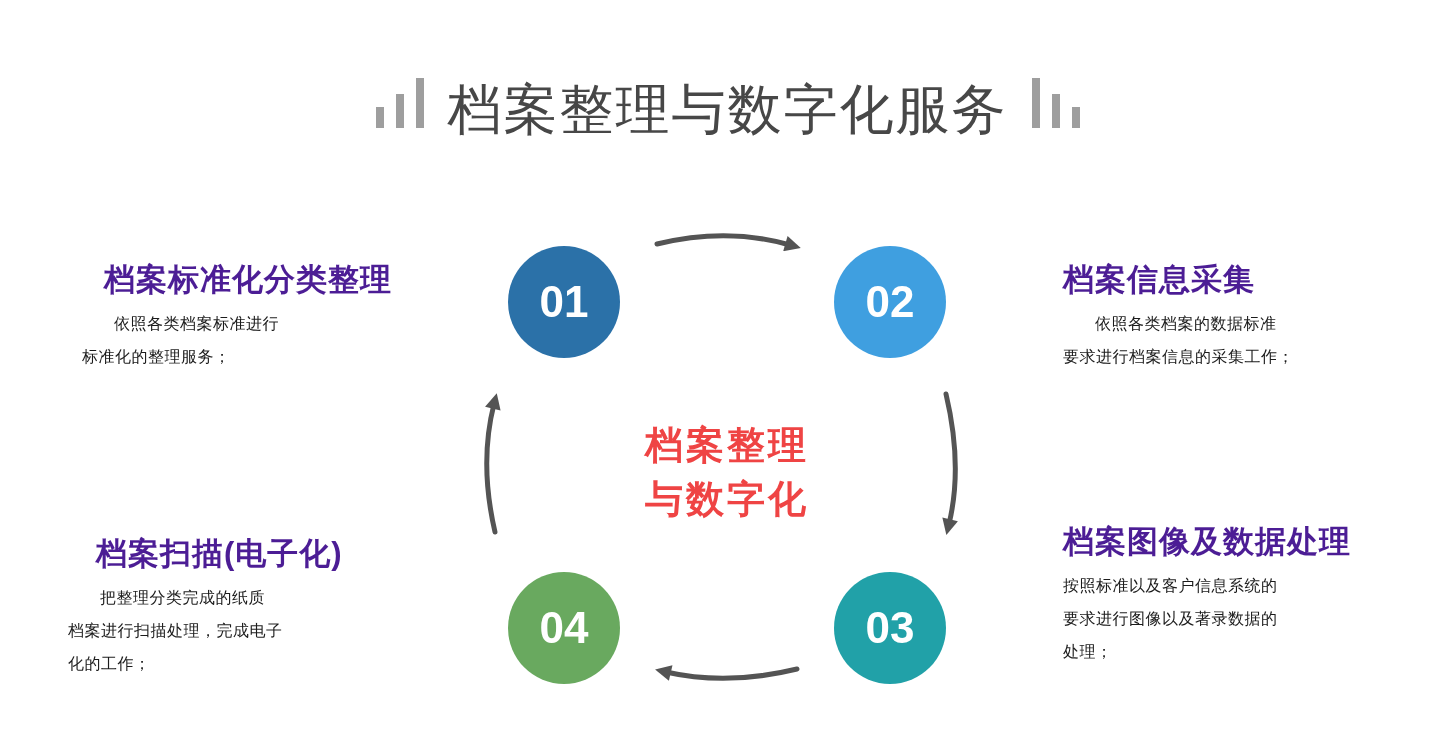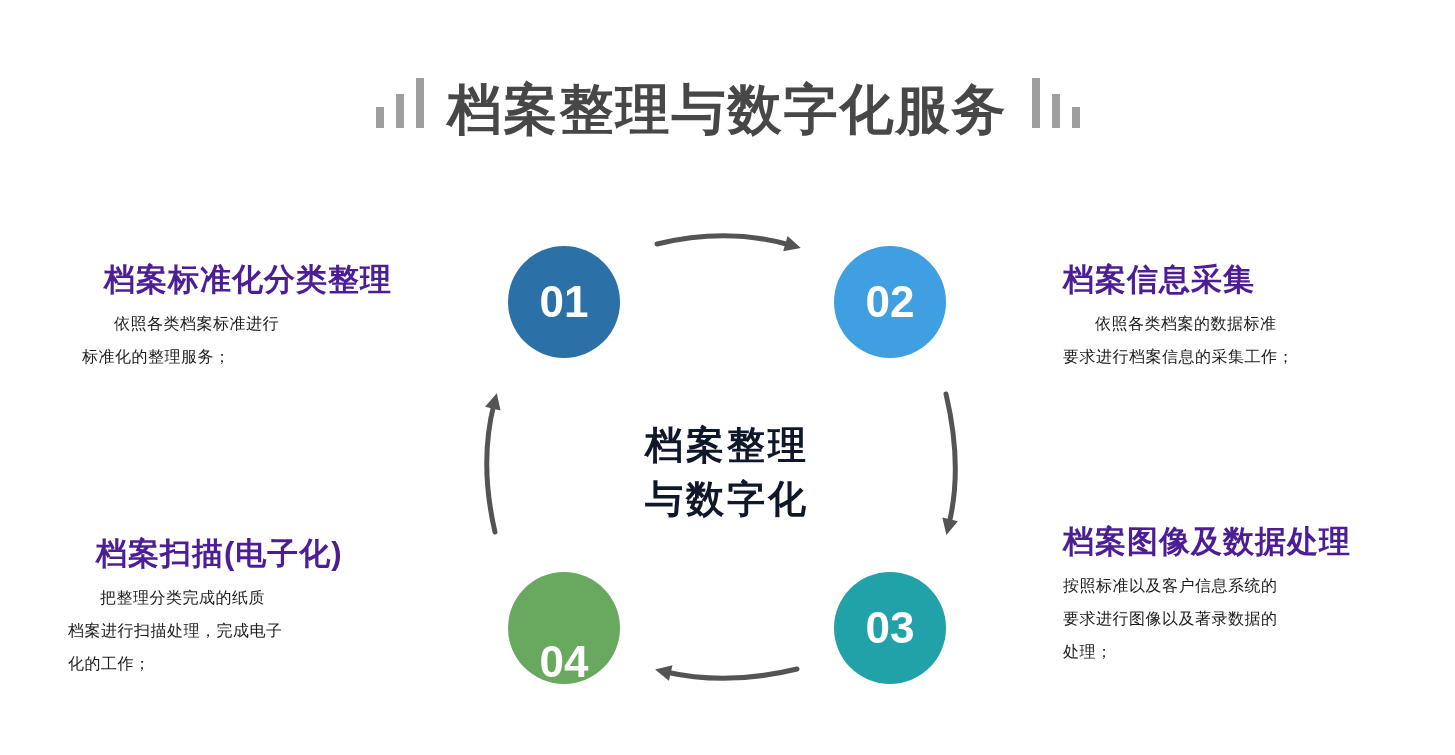--- a/index.html
+++ b/index.html
@@ -27,21 +27,21 @@
     align-items: flex-end;
     gap: 12px;
     margin-bottom: 12px;
   }
   .bar { width: 8px; background: #9e9e9e; }
   .bar.h1 { height: 21px; }
   .bar.h2 { height: 34px; }
   .bar.h3 { height: 50px; }
   .page-title {
     font-size: 54px;
-    font-weight: bold;
+    font-weight: normal;
     color: #474747;
     line-height: 1.15;
     letter-spacing: 2px;
     white-space: nowrap;
   }
 
   
   .circle {
     position: absolute;
     width: 112px; height: 112px;
@@ -145,25 +145,25 @@
 
   <div id="circle-1" class="circle" style="background: rgb(43, 113, 168);">
     <span class="num">01</span>
   </div>
   <div id="circle-2" class="circle" style="background: rgb(63, 159, 224);">
     <span class="num">02</span>
   </div>
   <div id="circle-3" class="circle" style="background: rgb(33, 161, 168);">
     <span class="num">03</span>
   </div>
-  <div id="circle-4" class="circle" style="background: rgb(105, 169, 95); align-items: flex-end;">
+  <div id="circle-4" class="circle" style="background: rgb(105, 169, 95);">
     <span class="num">04</span>
   </div>
 
-  <div class="center-label" style="color: #0f172a;">
+  <div class="center-label" style="color: #ef4444;">
     <div>档案整理</div>
     <div>与数字化</div>
   </div>
 
   <div id="block-1" class="step-block">
     <div class="step-title">档案标准化分类整理</div>
     <div class="step-body indent">依照各类档案标准进行
 标准化的整理服务；</div>
   </div>
 

